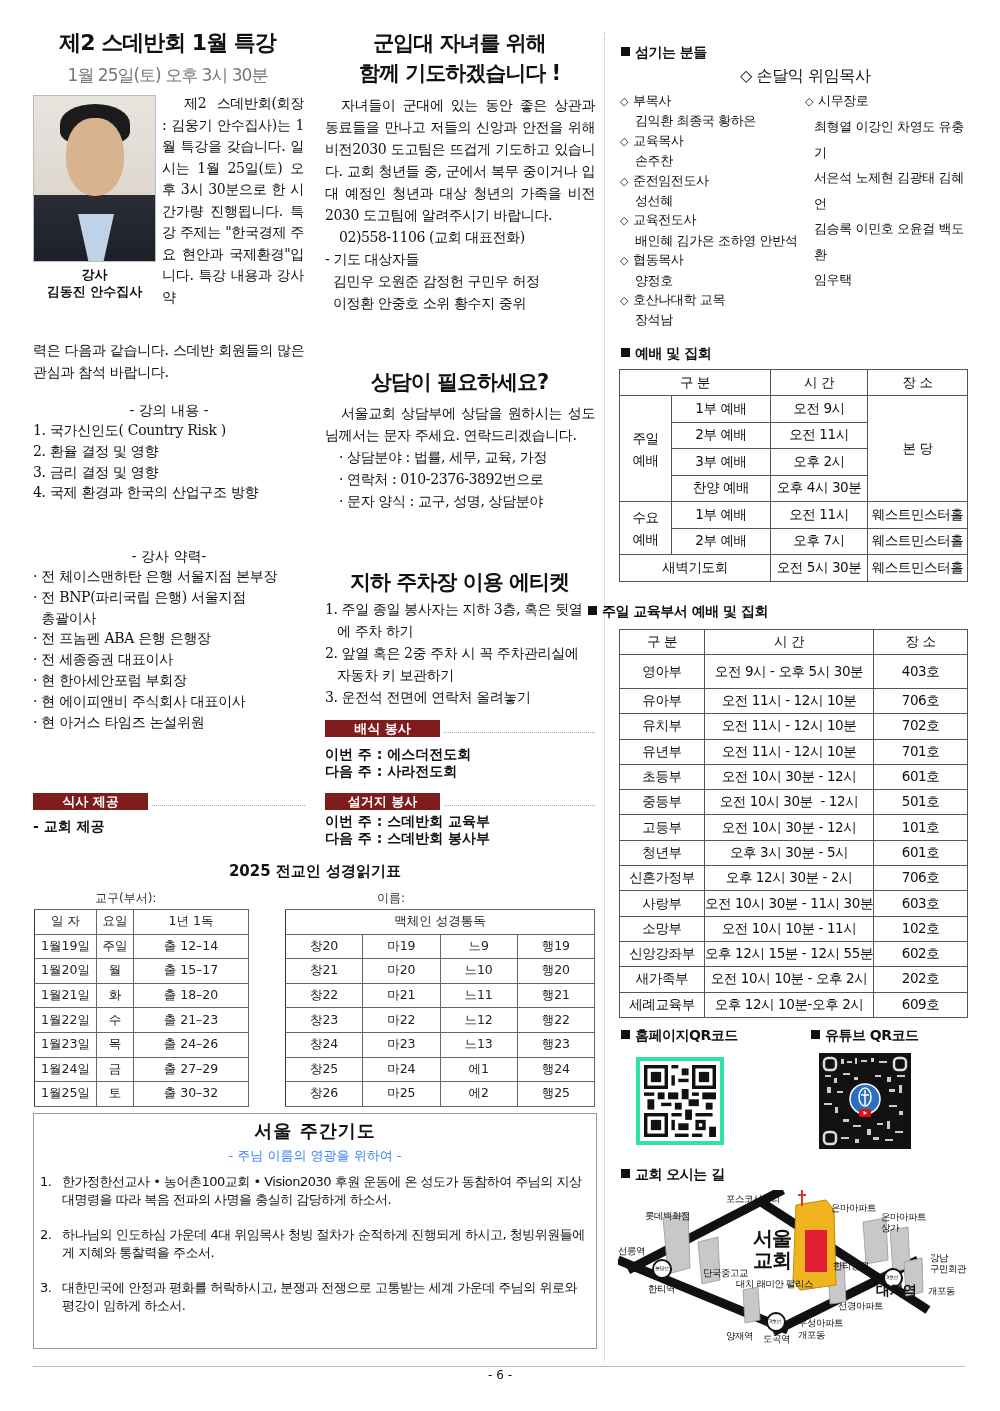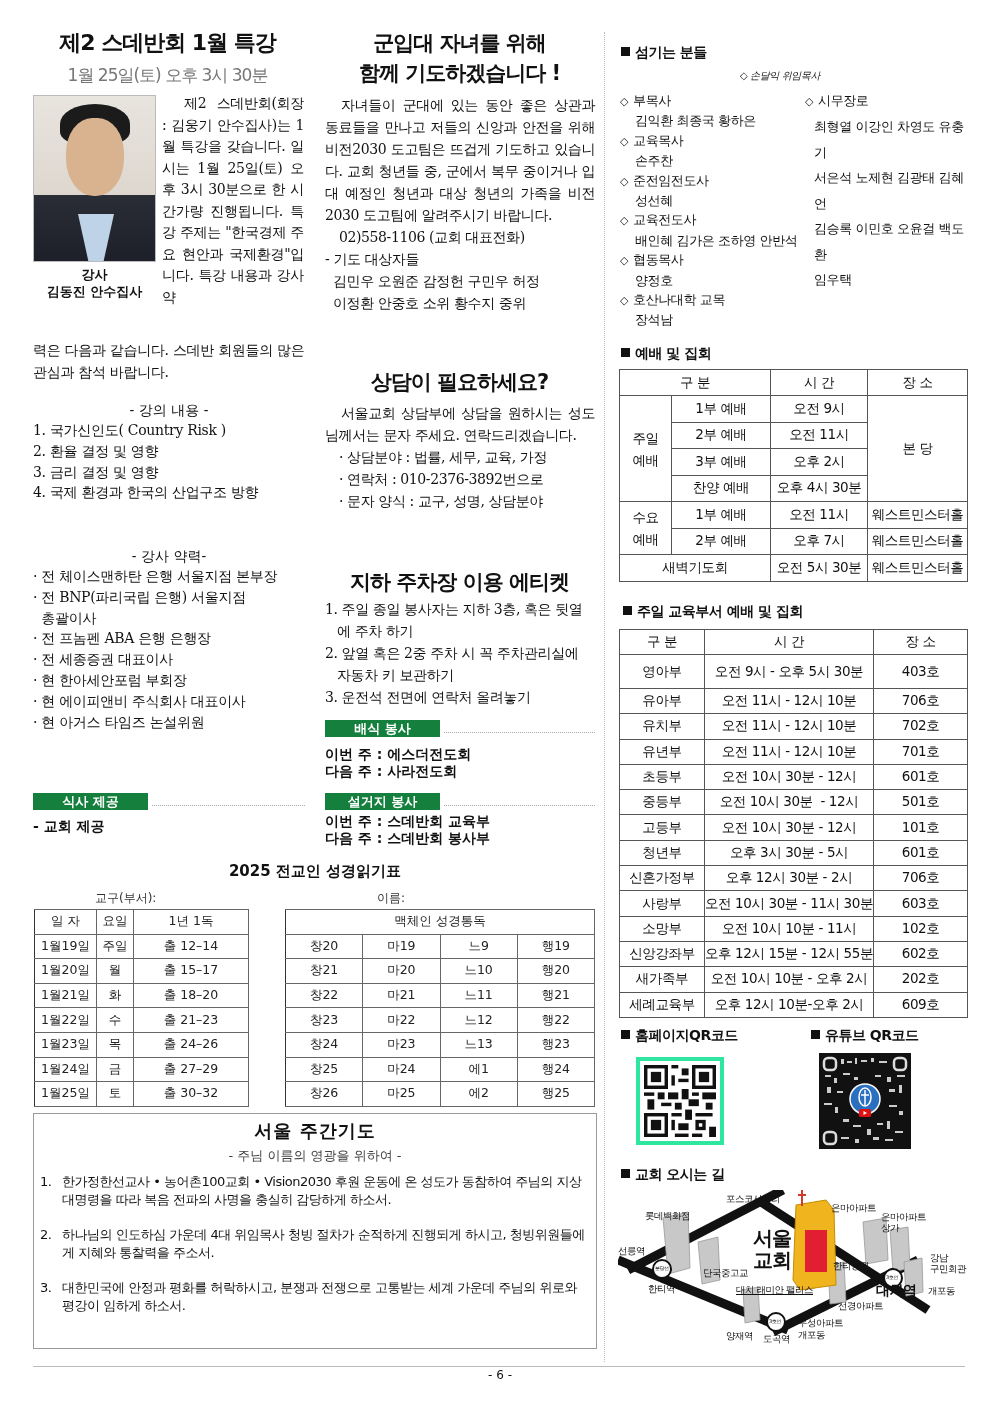--- a/index.html
+++ b/index.html
@@ -16,21 +16,21 @@
   .photo .hair { position: absolute; left: 26px; top: 8px; width: 70px; height: 40px; border-radius: 50% 50% 30% 30%; background: #1c1b1b; }
   .photo .shirt { position: absolute; left: 44px; top: 118px; width: 36px; height: 49px; background: #bfd3e8; clip-path: polygon(0 0,100% 0,70% 100%,30% 100%); }
   .caption1 { left: 33px; top: 266px; width: 123px; text-align: center; font-size: 13px; font-weight: bold; line-height: 17px; }
   .body1 { font-size: 14px; line-height: 21.5px; letter-spacing: -0.3px; }
   .intro-right { left: 162px; top: 93px; width: 142px; text-align: justify; }
   .intro-bottom { left: 33px; top: 340px; width: 272px; }
   .section-label { text-align: center; font-size: 14px; }
   .list1 { font-size: 14px; line-height: 20.8px; letter-spacing: -0.3px; }
 
   .bar-label { height: 17px; display: flex; align-items: center; }
-  .bar-label .pill { width: 115px; height: 17px; background: #15803d; color: #fff; font-size: 13px; font-weight: bold; text-align: center; line-height: 17px; }
+  .bar-label .pill { width: 115px; height: 17px; background: #7f1d1d; color: #fff; font-size: 13px; font-weight: bold; text-align: center; line-height: 17px; }
   .bar-label .dots { flex: 1; border-bottom: 1px dotted #aaa; margin-left: 4px; height: 9px; }
 
   
   .title2 { left: 322px; top: 28px; width: 275px; text-align: center; font-size: 21px; font-weight: bold; line-height: 30px; letter-spacing: -1px; }
   .body2 { font-size: 14px; line-height: 22px; letter-spacing: -0.4px; text-align: justify; }
   .h2 { text-align: center; font-size: 21px; font-weight: bold; letter-spacing: -1px; }
   .bold-lines { font-size: 14px; font-weight: bold; line-height: 17px; }
 
   .vdivider { left: 604px; top: 32px; width: 0; height: 1330px; border-left: 1px dotted #bbb; }
 
@@ -44,21 +44,21 @@
   table.grid { border-collapse: collapse; font-size: 13.5px; letter-spacing: -0.4px; }
   table.grid td, table.grid th { border: 1.5px solid #555; text-align: center; font-weight: normal; padding: 0; }
 
   .bible-title { left: 30px; top: 862px; width: 570px; text-align: center; font-size: 15px; font-weight: bold; }
   table.bible { border-collapse: collapse; font-size: 12.5px; color: #222; }
   table.bible td, table.bible th { border: 1px solid #666; text-align: center; font-weight: normal; height: 24.6px; padding: 0; }
   table.bible tr > *:first-child { border-left: 1.5px solid #333; }
 
   .prayer-box { left: 33px; top: 1113px; width: 564px; height: 236px; border: 1px solid #999; }
   .prayer-title { text-align: center; font-size: 18px; font-weight: bold; margin-top: 5px; letter-spacing: 1px; }
-  .prayer-sub { text-align: center; font-size: 13px; color: #404040; margin-top: 4px; }
+  .prayer-sub { text-align: center; font-size: 13px; color: #3b82f6; margin-top: 4px; }
   .prayer-list { margin: 8px 6px 0 6px; font-size: 13px; line-height: 18px; letter-spacing: -0.5px; }
   .prayer-list li { list-style: none; display: flex; margin-bottom: 17px; }
   .prayer-list .num { width: 22px; flex: none; }
 
   .qr { position: absolute; }
   .map { left: 618px; top: 1190px; width: 350px; height: 160px; }
   .map-label { position: absolute; font-size: 9.5px; letter-spacing: -0.5px; white-space: nowrap; }
 
   .footer-line { left: 33px; top: 1366px; width: 932px; height: 0; border-top: 1.5px solid #bbb; }
   .page-num { left: 0; top: 1368px; width: 1000px; text-align: center; font-size: 12px; }
@@ -287,21 +287,21 @@
         <span>대한민국에 안정과 평화를 허락하시고, 분쟁과 전쟁으로 고통받는 세계 가운데 주님의 위로와 평강이 임하게 하소서.</span>
       </li>
     </ul>
 </div>
 
 <div class="abs vdivider"></div>
 
 <div class="abs sec-title" style="left:621px; top:44px;">
   <span class="sq"></span><span>섬기는 분들</span>
 </div>
-<div class="abs staff" style="left:740px; top:66px; font-size:10px;font-style:italic;">◇ 손달익 위임목사</div>
+<div class="abs staff" style="left:740px; top:66px; font-size:16px;">◇ 손달익 위임목사</div>
 <div class="abs staff" id="staff-left" style="left:620px; top:91px; width:185px;">
     <div class="role">부목사</div>
     <div class="names">김익환 최종국 황하은</div>
     <div class="role">교육목사</div>
     <div class="names">손주찬</div>
     <div class="role">준전임전도사</div>
     <div class="names">성선혜</div>
     <div class="role">교육전도사</div>
     <div class="names">배인혜 김가은 조하영 안반석</div>
     <div class="role">협동목사</div>
@@ -359,21 +359,21 @@
     <td>웨스트민스터홀</td>
   </tr>
   <tr style="height:26.5px;">
     <td colspan="2">새벽기도회</td>
     <td>오전 5시 30분</td>
     <td>웨스트민스터홀</td>
   </tr>
 </tbody>
   </table>
 
-<div class="abs sec-title" style="left:623px; top:603px;">
+<div class="abs sec-title" style="left:588px; top:603px;">
   <span class="sq"></span><span>주일 교육부서 예배 및 집회</span>
 </div>
 <table class="abs grid" style="left:619px; top:629px; width:349px;">
   <thead>
     <tr style="height:25px;">
       <td style="width:85px;">구 분</td>
       <td style="width:168px;">시 간</td>
       <td>장 소</td>
     </tr>
   </thead>
@@ -595,21 +595,21 @@
     <div>서울</div>
     <div>교회</div>
   </div>
   <div class="map-label" style="left:312px; top:62px; line-height:11px;">
     <div>강남</div>
     <div>구민회관</div>
   </div>
   <div class="map-label" style="left:85px; top:77px;">단국중고교</div>
   <div class="map-label" style="left:215px; top:70px;">한티공원</div>
   <div class="map-label" style="left:30px; top:93px;">한티역</div>
-  <div class="map-label" style="left:118px; top:94px;text-decoration:underline;">대치 래미안 팰리스</div>
+  <div class="map-label" style="left:118px; top:88px;">대치 래미안 팰리스</div>
   <div class="map-label" style="left:258px; top:92px; font-size:14px; font-weight:bold;">대치역</div>
   <div class="map-label" style="left:310px; top:95px;">개포동</div>
   <div class="map-label" style="left:220px; top:110px;">선경아파트</div>
   <div class="map-label" style="left:180px; top:127px; line-height:12px;">
     <div>우성아파트</div>
     <div>개포동</div>
   </div>
   <div class="map-label" style="left:108px; top:140px;">양재역</div>
   <div class="map-label" style="left:145px; top:143px;">도곡역</div>
   <div class="map-label" style="left:37px; top:75px; font-size:5px;">분당선</div>

